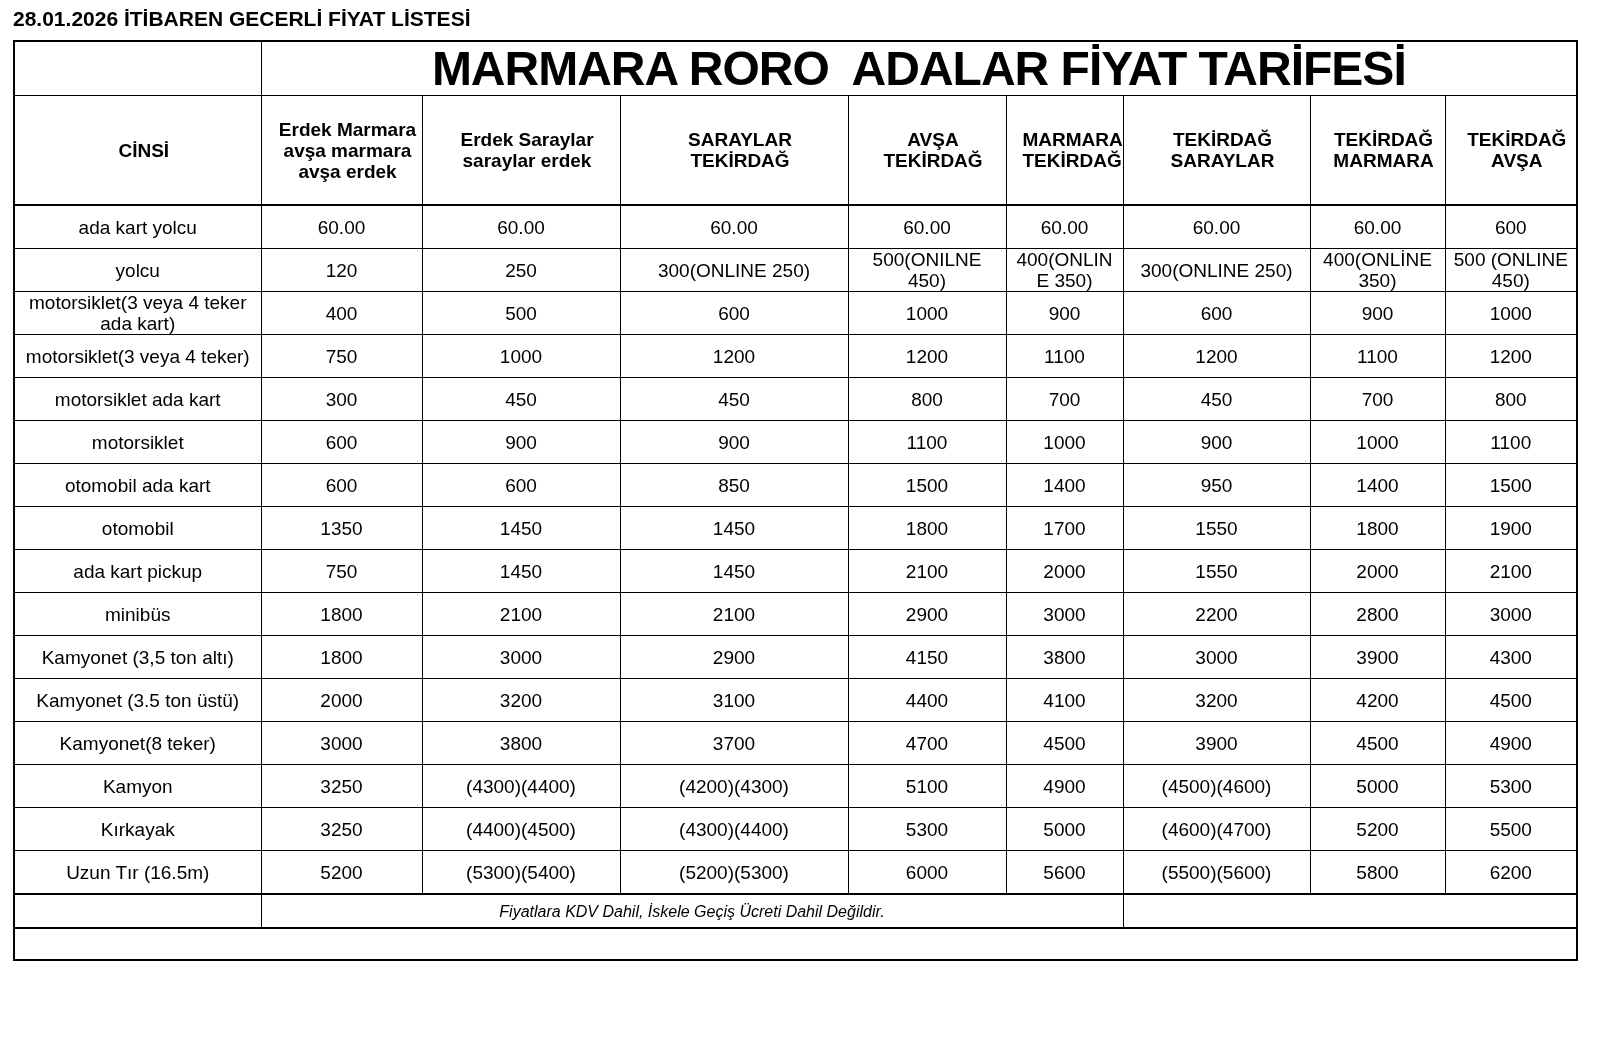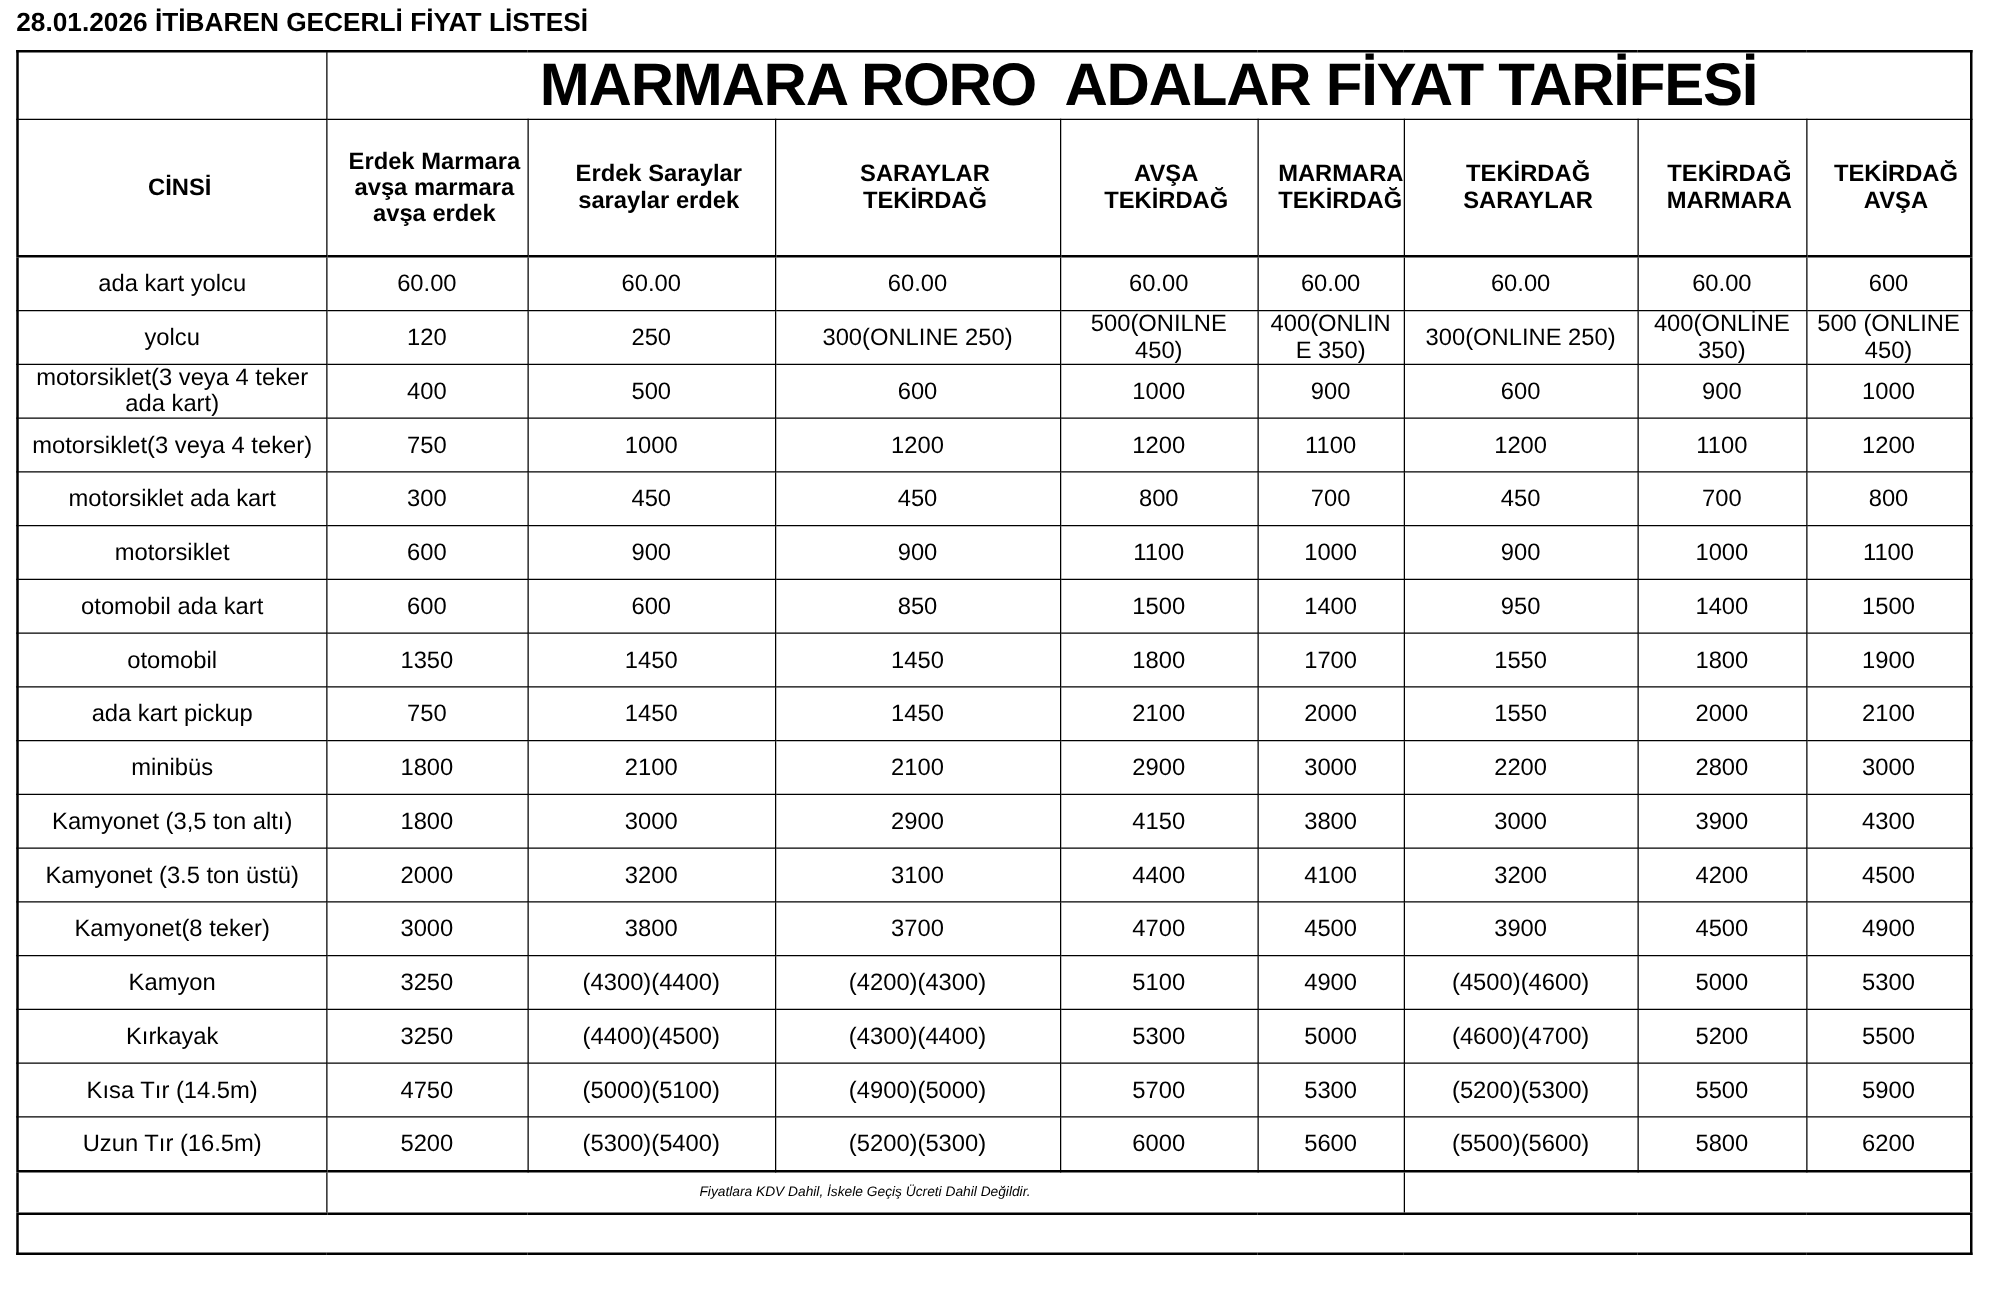--- a/index.html
+++ b/index.html
@@ -66,21 +66,21 @@
   }
   tbody.rows td { height: 42px; }
   td.row-label { padding: 0 6px; }
   tr.foot-row td {
     height: 32px;
     border-top: 2px solid #000;
     border-bottom: 2px solid #000;
   }
   td.footnote-cell {
     font-style: italic;
-    font-size: 11px;
+    font-size: 16px;
     font-weight: normal;
   }
   tr.bottom-row td { height: 30px; }
 </style>
 </head>
 <body>
 
 <div class="doc-title">28.01.2026 İTİBAREN GECERLİ FİYAT LİSTESİ</div>
 
 <table class="price-table">
@@ -284,31 +284,20 @@
         <td>3250</td>
         <td>(4400)(4500)</td>
         <td>(4300)(4400)</td>
         <td>5300</td>
         <td>5000</td>
         <td>(4600)(4700)</td>
         <td>5200</td>
         <td>5500</td>
       </tr>
       <tr>
-        <td class="row-label">Kısa Tır (14.5m)</td>
-        <td>4750</td>
-        <td>(5000)(5100)</td>
-        <td>(4900)(5000)</td>
-        <td>5700</td>
-        <td>5300</td>
-        <td>(5200)(5300)</td>
-        <td>5500</td>
-        <td>5900</td>
-      </tr>
-      <tr>
         <td class="row-label">Uzun Tır (16.5m)</td>
         <td>5200</td>
         <td>(5300)(5400)</td>
         <td>(5200)(5300)</td>
         <td>6000</td>
         <td>5600</td>
         <td>(5500)(5600)</td>
         <td>5800</td>
         <td>6200</td>
       </tr>

